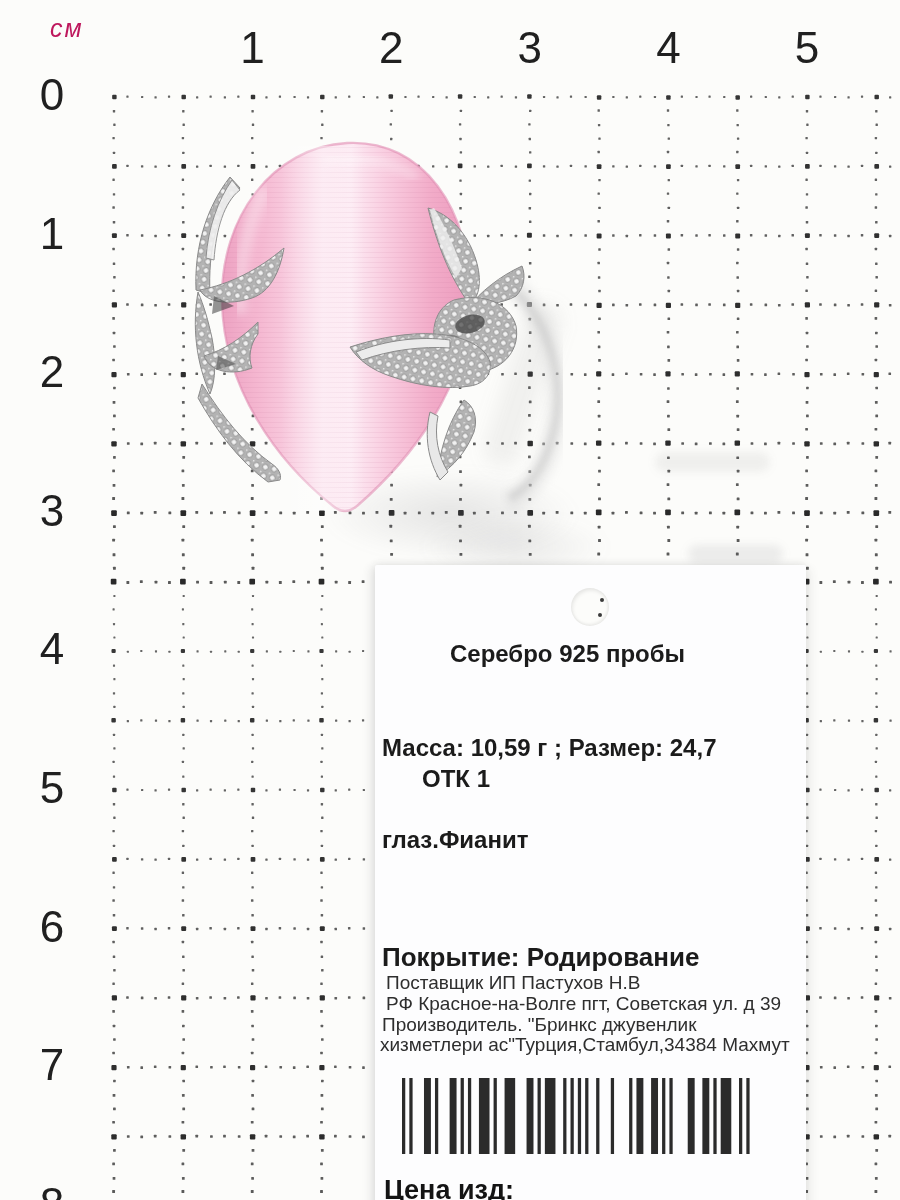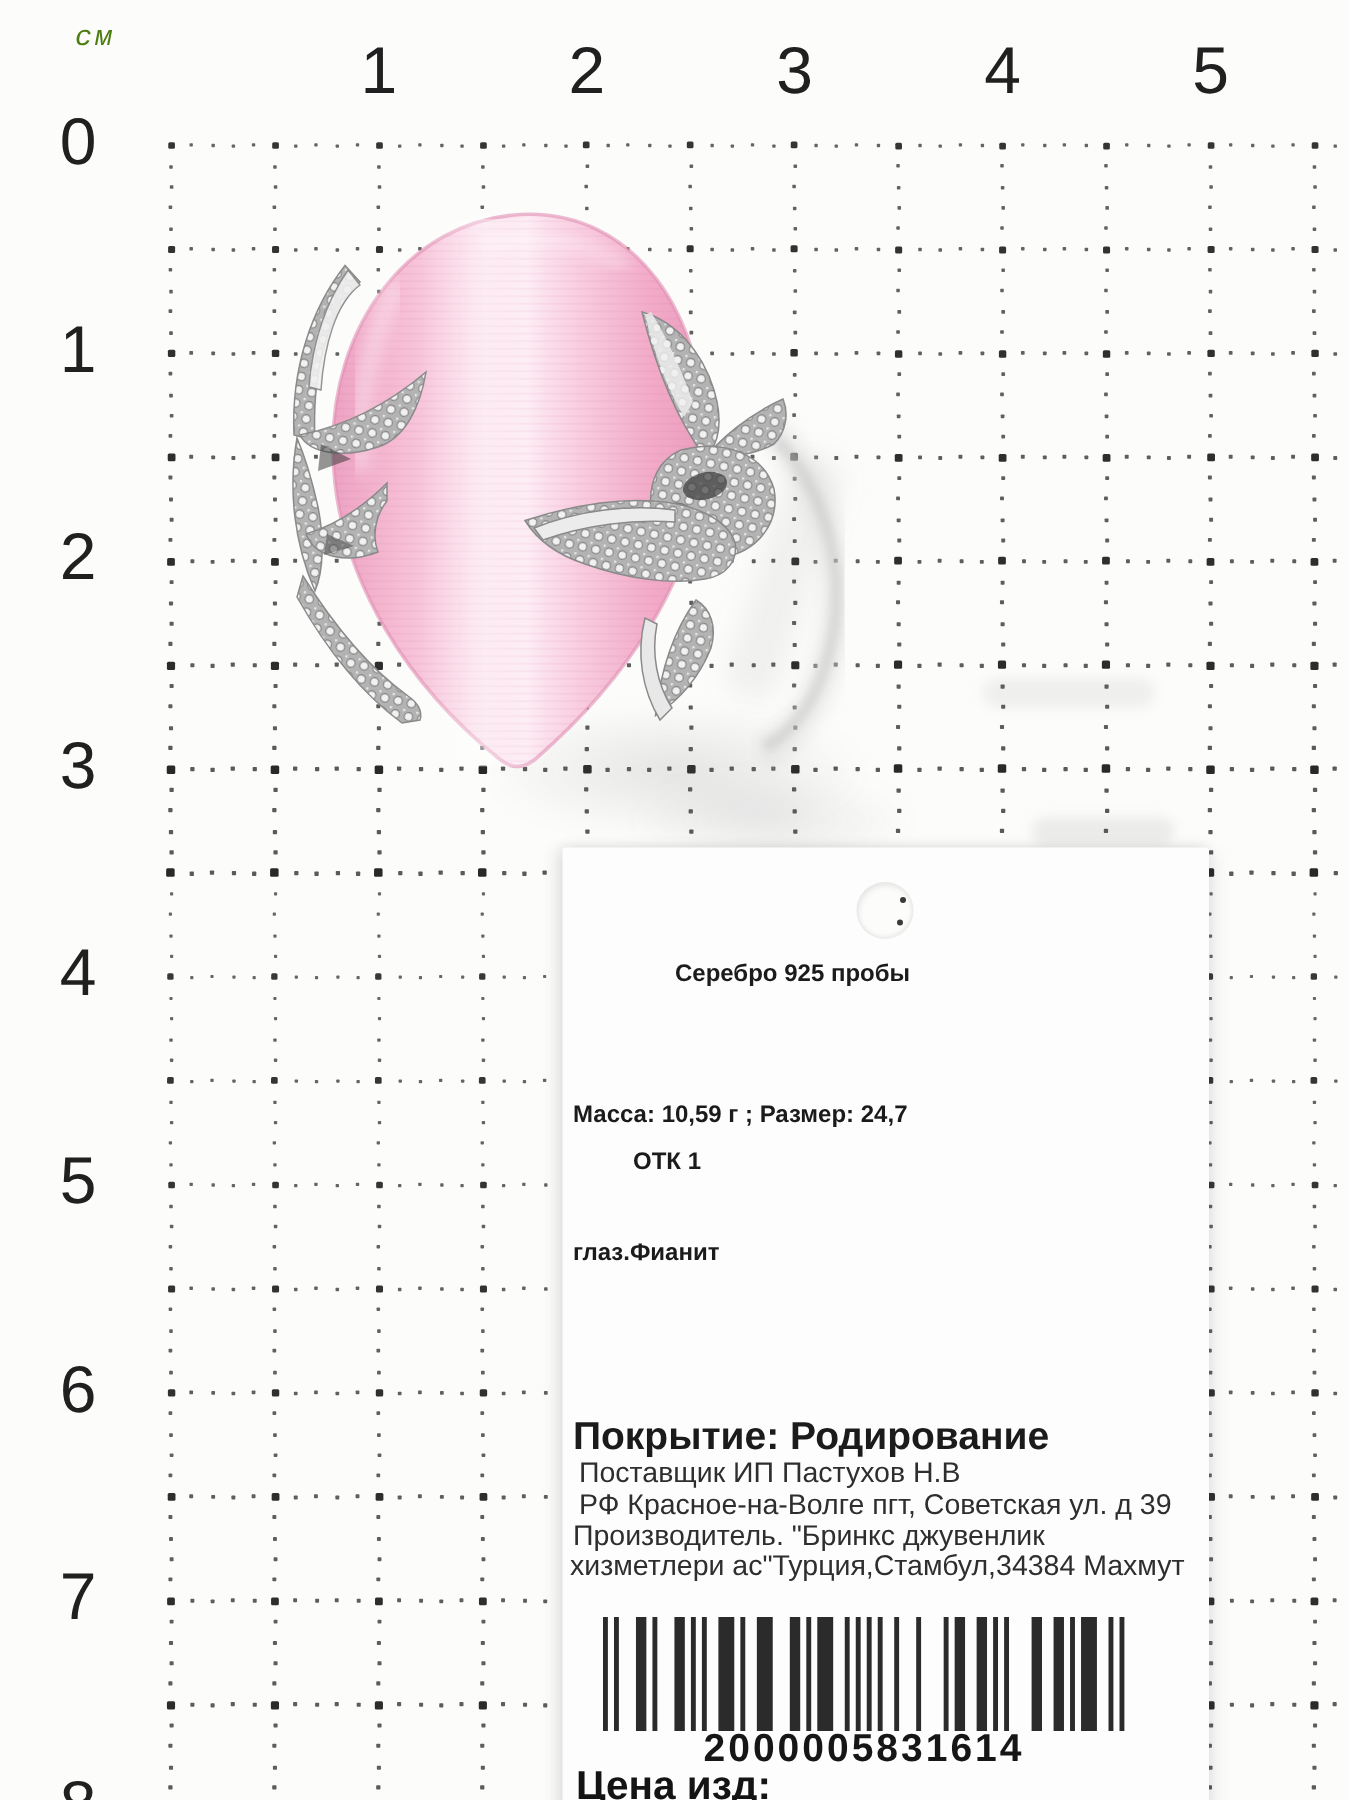--- a/index.html
+++ b/index.html
@@ -3,22 +3,22 @@
 <meta charset="utf-8">
 <style>
   html,body{margin:0;padding:0;}
   body{
     width:900px;height:1200px;position:relative;overflow:hidden;
     background:#fcfcfa;
     font-family:"Liberation Sans", sans-serif;
   }
   
   .unit-label{
-    position:absolute;left:50px;top:14px;font-size:19px;font-style:italic;
-    letter-spacing:2px;color:#4d7c0f;font-family:Liberation Mono, monospace;
+    position:absolute;left:50px;top:14px;font-size:25px;font-style:italic;
+    letter-spacing:2px;color:#be185d;
   }
   .ruler-num{
     position:absolute;width:64px;text-align:center;
     font-size:44px;font-weight:400;color:#202020;line-height:1;
   }
   
   .smudge{position:absolute;pointer-events:none;}
   
   #ring{position:absolute;left:118px;top:100px;}
   
@@ -27,21 +27,21 @@
     background:#fdfdfe;border-radius:2px;
     box-shadow:-5px 2px 9px rgba(60,60,70,.10), 5px 4px 10px rgba(60,60,70,.08), 0 -3px 7px rgba(60,60,70,.06);
   }
   .tag-hole{
     position:absolute;left:196px;top:23px;width:38px;height:38px;border-radius:50%;
     background:#fcfcfa;
     box-shadow:inset 1px 2px 4px rgba(0,0,0,.10), inset -1px -2px 3px rgba(0,0,0,.06);
   }
   .tag-hole .speck{position:absolute;background:#3a3a3a;border-radius:50%;}
   .t-line{position:absolute;white-space:nowrap;color:#1b1b1b;line-height:1.1;}
-  .t-bold{font-weight:700;font-size:16px;}
+  .t-bold{font-weight:700;font-size:24px;}
   .t-big{font-weight:700;font-size:26px;}
   .t-reg{font-weight:400;font-size:19px;color:#2e2e2e;}
   #barcode{position:absolute;left:27px;top:512px;}
   .bc-digits{
     position:absolute;left:27px;top:585px;width:348px;text-align:center;
     font-weight:700;font-size:26px;letter-spacing:2px;color:#161616;
   }
   .price{position:absolute;left:9px;top:610px;font-weight:700;font-size:27px;color:#141414;}
 </style>
 </head>
@@ -1873,15 +1873,14 @@
       <rect x="249.09" y="1" width="6.93" height="76" fill="#2b2b2b"></rect>
       <rect x="260.08" y="1" width="3.26" height="76" fill="#2b2b2b"></rect>
       <rect x="267.41" y="1" width="3.26" height="76" fill="#2b2b2b"></rect>
       <rect x="285.73" y="1" width="6.93" height="76" fill="#2b2b2b"></rect>
       <rect x="300.38" y="1" width="6.93" height="76" fill="#2b2b2b"></rect>
       <rect x="311.37" y="1" width="3.26" height="76" fill="#2b2b2b"></rect>
       <rect x="318.69" y="1" width="10.59" height="76" fill="#2b2b2b"></rect>
       <rect x="337.01" y="1" width="3.26" height="76" fill="#2b2b2b"></rect>
       <rect x="344.34" y="1" width="3.26" height="76" fill="#2b2b2b"></rect>
     </svg>
-  <div class="bc-digits">2000005831614</div>
   <div class="price">Цена изд:</div>
 </div>
 
 </body></html>

